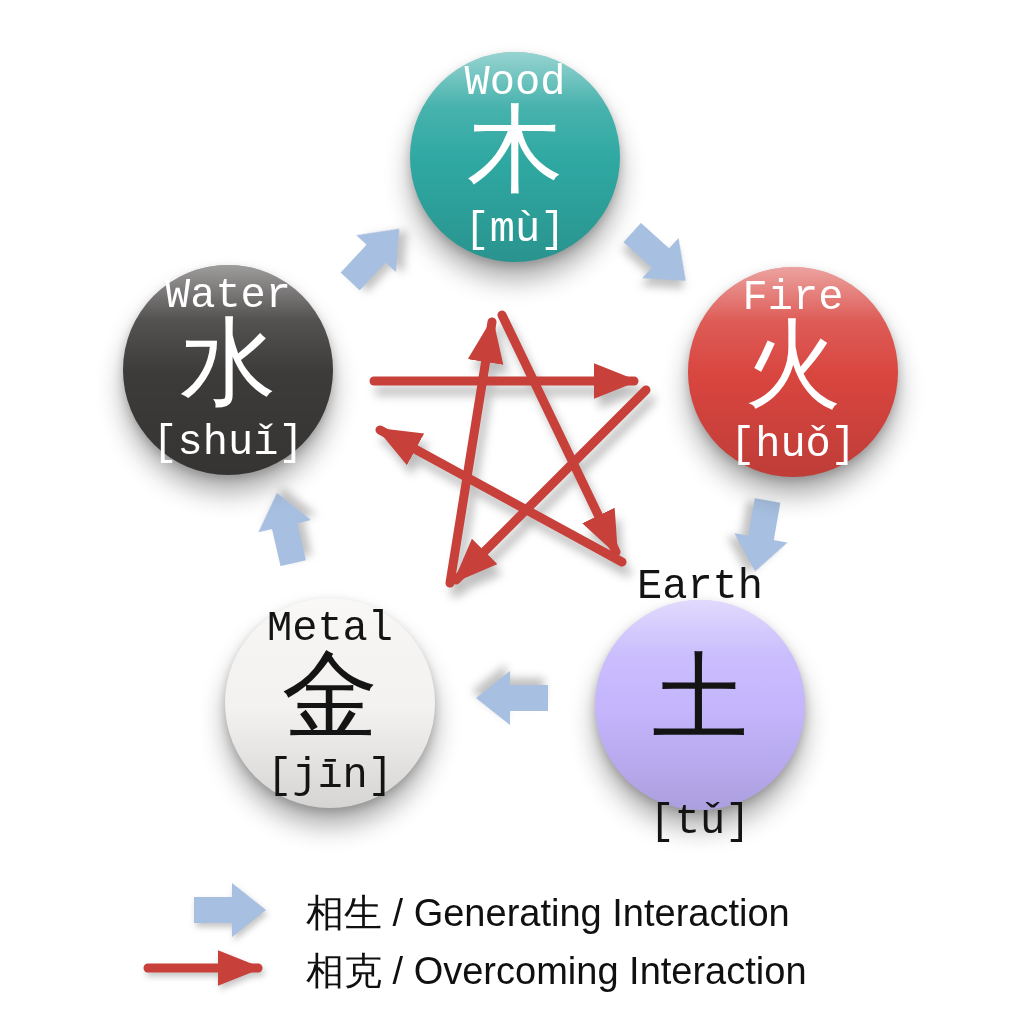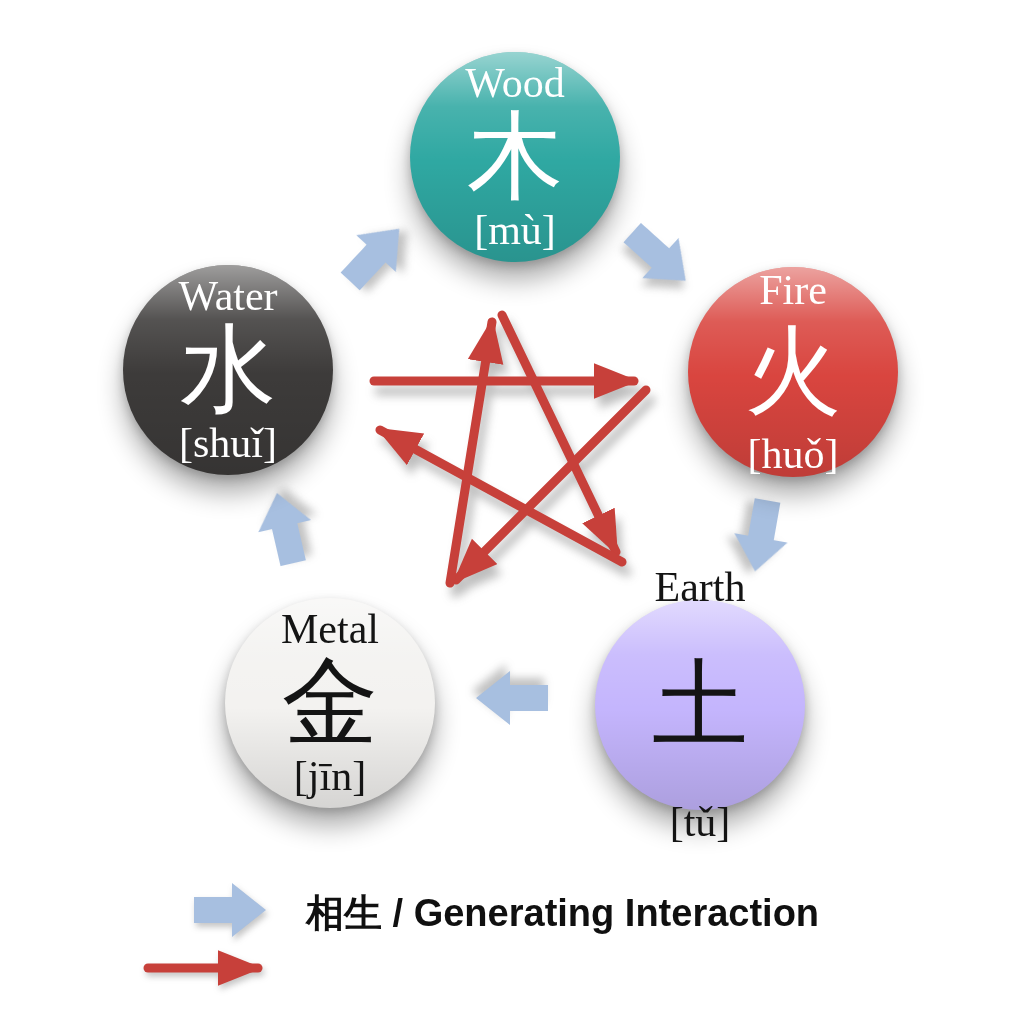--- a/index.html
+++ b/index.html
@@ -20,20 +20,21 @@
 
   
   .circle {
     position: absolute;
     width: 210px; height: 210px;
     border-radius: 50%;
     display: flex; flex-direction: column;
     align-items: center; justify-content: center;
     box-shadow: 0 18px 26px rgba(0,0,0,0.32), 0 4px 10px rgba(0,0,0,0.18);
     text-align: center;
+    font-family: Liberation Mono, monospace;
   }
   .circle::before {
     content: "";
     position: absolute; inset: 0;
     border-radius: 50%;
     background: linear-gradient(to bottom,
       rgba(255,255,255,0.50) 0%,
       rgba(255,255,255,0.12) 26%,
       rgba(255,255,255,0.00) 52%,
       rgba(0,0,0,0.12) 100%);
@@ -51,21 +52,21 @@
   .pos-water { left: 123px; top: 265px; text-align: right; }
 
   
   .legend-label {
     position: absolute;
     font-family: "Liberation Sans", "DejaVu Sans", sans-serif;
     font-size: 38px;
     color: #101010;
     white-space: nowrap;
   }
-  .legend-label-1 { left: 306px; top: 888px; font-weight: bold; }
+  .legend-label-1 { left: 306px; top: 888px; }
   .legend-label-2 { left: 306px; top: 946px; }
 </style>
 </head>
 <body>
 
 <div id="stage">
 
   <svg id="arrows-svg" width="1024" height="1024" viewBox="0 0 1024 1024">
     <defs>
       <marker id="redhead" markerWidth="7" markerHeight="6" refX="4.5" refY="2" orient="auto" markerUnits="strokeWidth">
@@ -106,21 +107,21 @@
       <line x1="148" y1="968" x2="258" y2="968" stroke-width="9" stroke-linecap="round" marker-end="url(#redhead)" stroke="#c7403a"></line>
     </g>
   </svg>
 
   <div class="circle pos-wood" style="background-color: rgb(47, 168, 162); color: rgb(255, 255, 255);">
     <div class="el-name">Wood</div>
     <div class="el-hanzi">木</div>
     <div class="el-pinyin">[mù]</div>
   </div>
 
-  <div class="circle pos-fire" style="background-color: rgb(217, 69, 63); color: rgb(255, 255, 255); justify-content: space-between;">
+  <div class="circle pos-fire" style="background-color: rgb(217, 69, 63); color: rgb(255, 255, 255);">
     <div class="el-name">Fire</div>
     <div class="el-hanzi">火</div>
     <div class="el-pinyin">[huǒ]</div>
   </div>
 
   <div class="circle pos-earth" style="background-color: #c4b5fd; color: rgb(20, 20, 20); gap: 44px;">
     <div class="el-name">Earth</div>
     <div class="el-hanzi">土</div>
     <div class="el-pinyin">[tǔ]</div>
   </div>
@@ -131,14 +132,15 @@
     <div class="el-pinyin">[jīn]</div>
   </div>
 
   <div class="circle pos-water" style="background-color: rgb(61, 59, 58); color: rgb(255, 255, 255);">
     <div class="el-name">Water</div>
     <div class="el-hanzi">水</div>
     <div class="el-pinyin">[shuǐ]</div>
   </div>
 
   <div class="legend-label legend-label-1">相生 / Generating Interaction</div>
+  <div class="legend-label legend-label-2">相克 / Overcoming Interaction</div>
 
 </div>
 
 </body></html>

